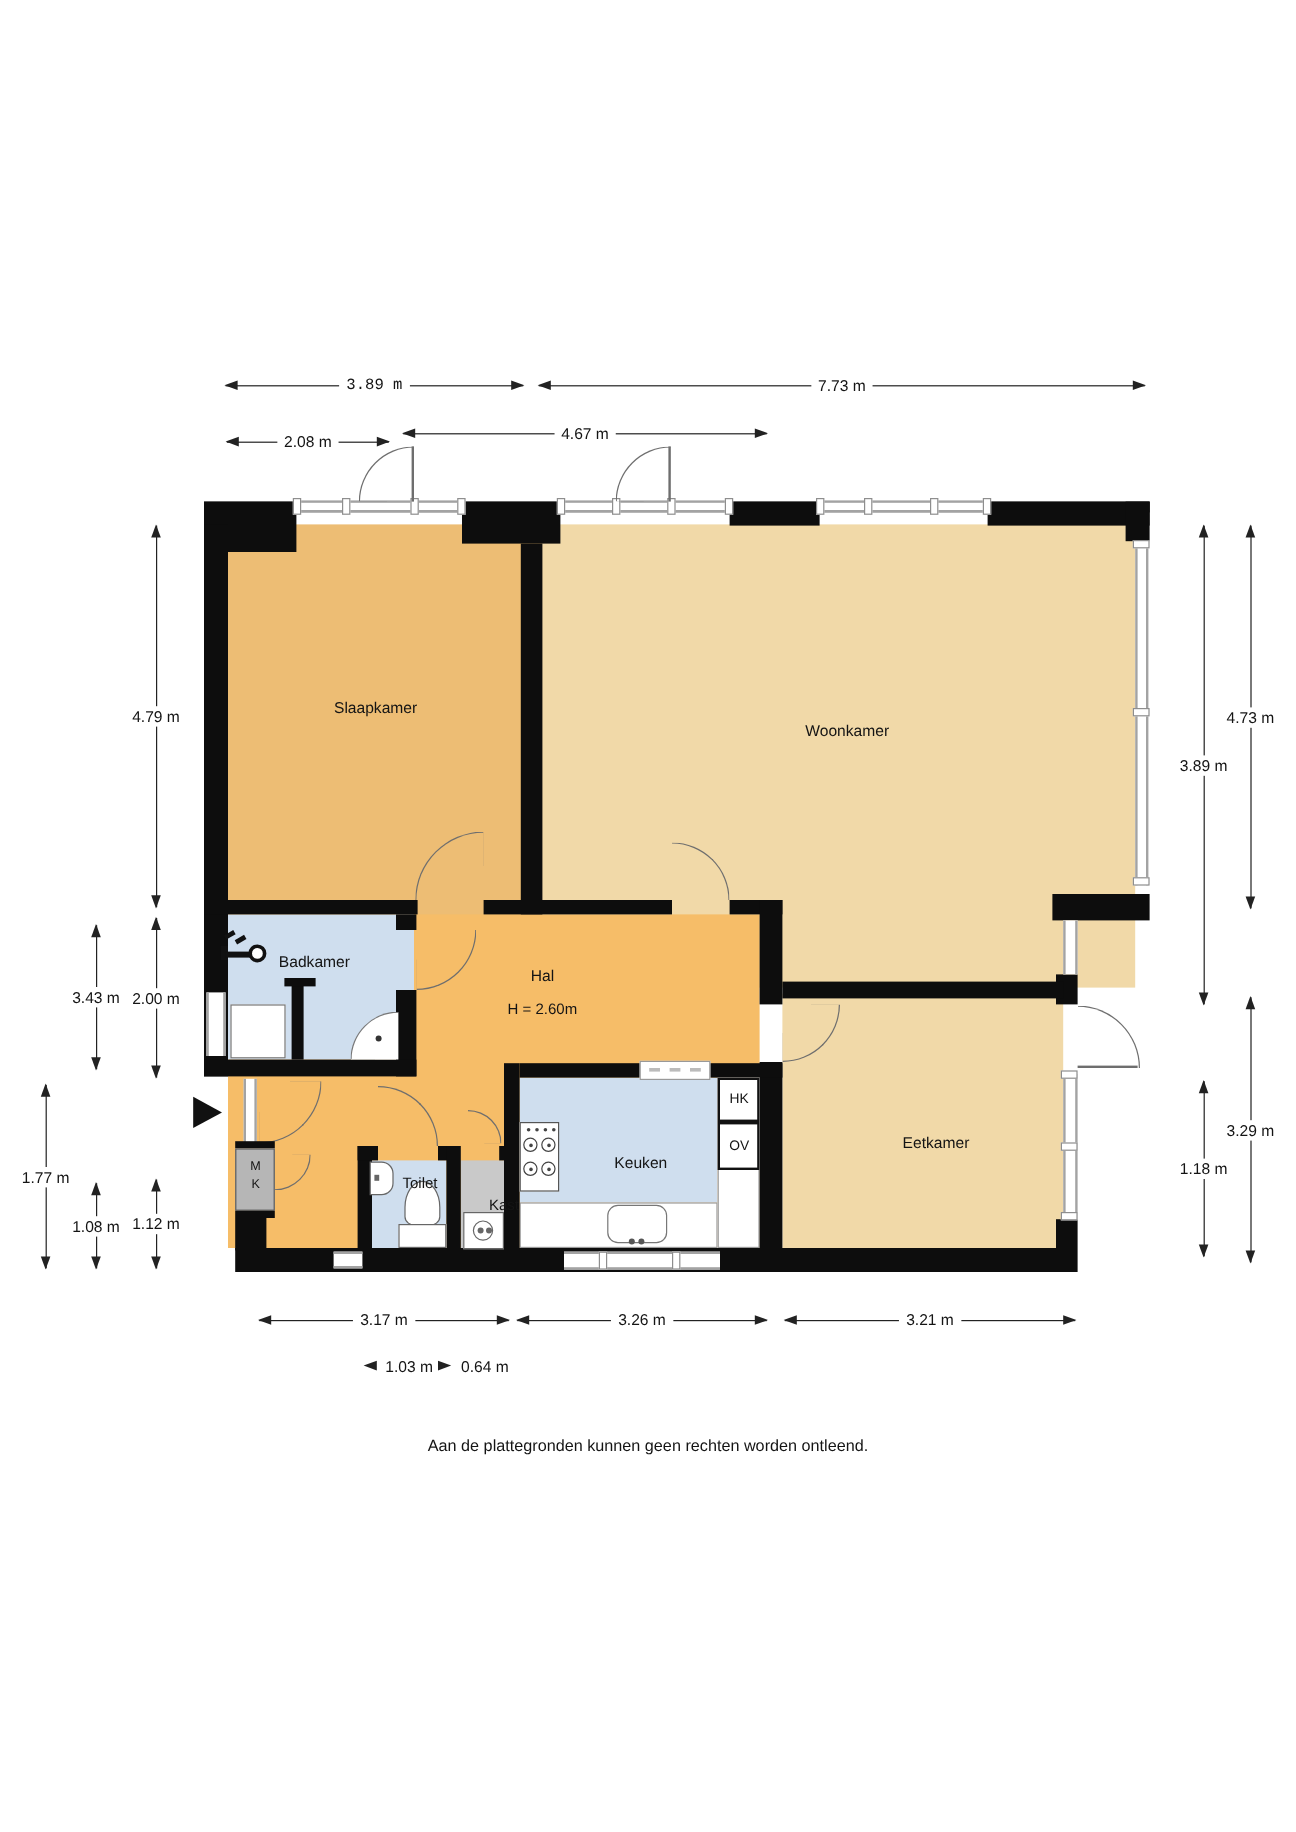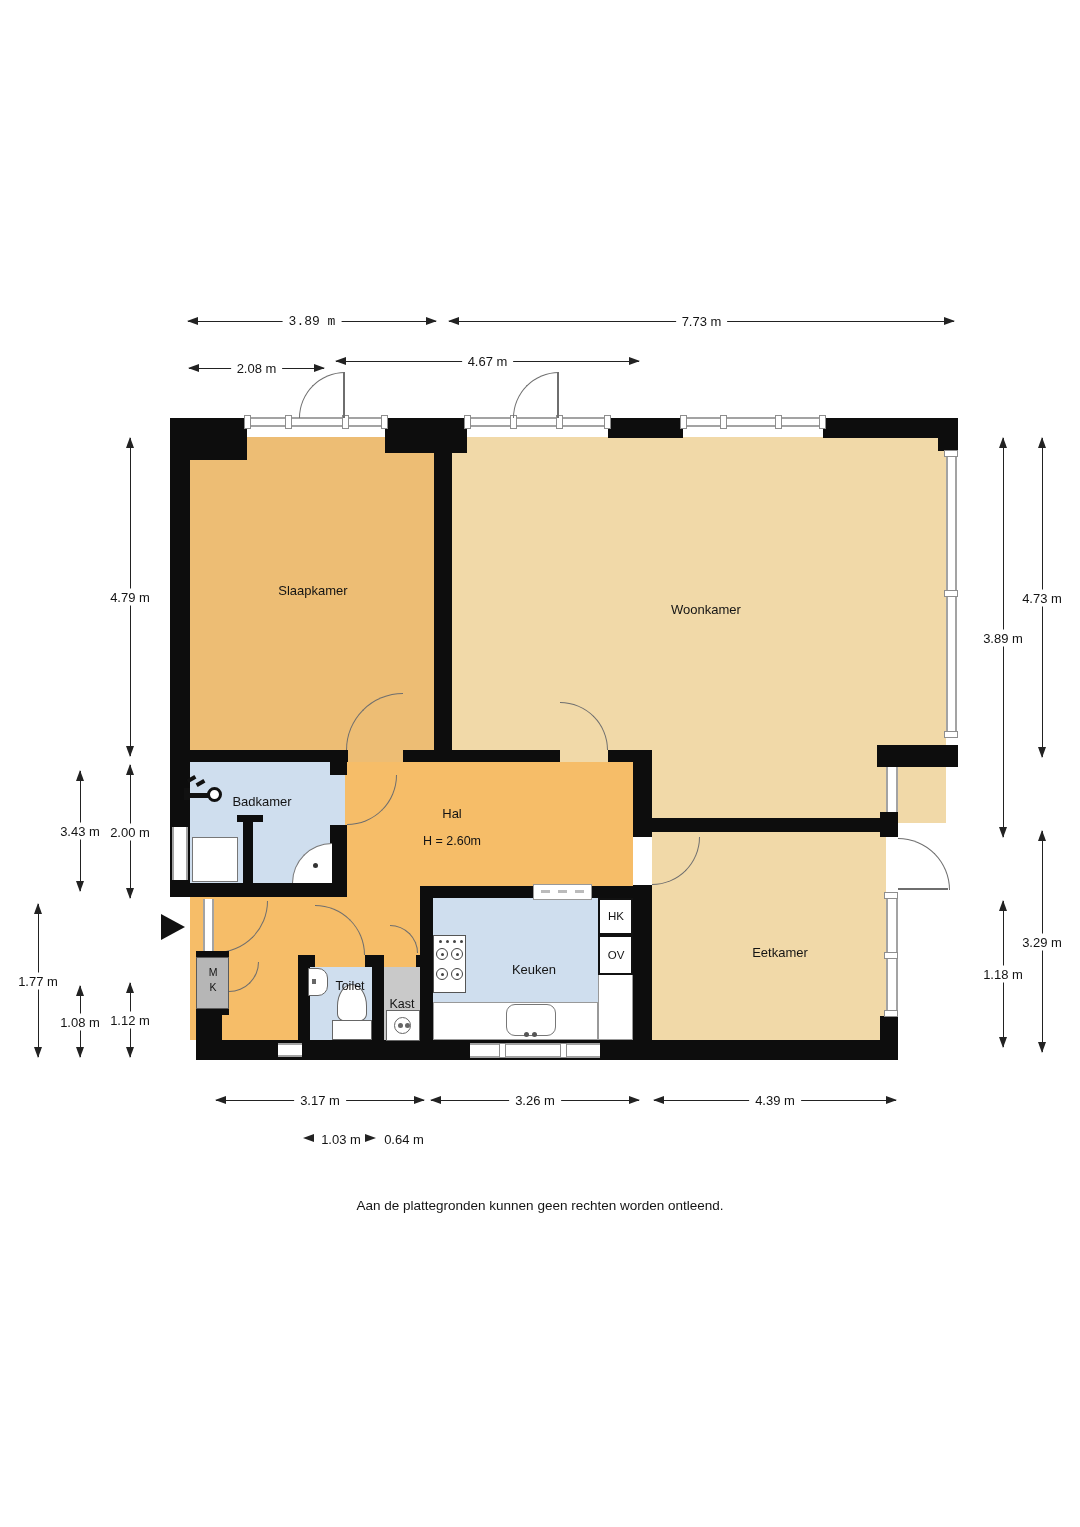--- a/index.html
+++ b/index.html
@@ -194,21 +194,21 @@
   </div>
 
   <div class="rlabel" style="left:313px;top:590px;">Slaapkamer</div>
   <div class="rlabel" style="left:706px;top:609px;">Woonkamer</div>
   <div class="rlabel" style="left:262px;top:801px;">Badkamer</div>
   <div class="rlabel" style="left:452px;top:813px;">Hal</div>
   <div class="rlabel" style="left:452px;top:841px;font-size:12.5px;">H = 2.60m</div>
   <div class="rlabel" style="left:534px;top:969px;">Keuken</div>
   <div class="rlabel" style="left:780px;top:952px;">Eetkamer</div>
   <div class="rlabel" style="left:350px;top:986px;font-size:12.5px;">Toilet</div>
-  <div class="rlabel" style="left:402px;top:1004px;font-size:12.5px;">Kast</div>
+  <div class="rlabel" style="left:402px;top:1004px;font-size:12.5px;padding-left:36px;">Kast</div>
   <div class="rlabel" style="left:616px;top:916px;font-size:11.5px;">HK</div>
   <div class="rlabel" style="left:616px;top:955px;font-size:11.5px;">OV</div>
 
   <div class="dimh" style="left:187px;top:317px;width:250px;font-family:Liberation Mono, monospace;">
     <span class="ln"></span>
       <span class="ahl"></span>
       <span class="ahr"></span>
     <span class="dlabel">3.89 m</span>
   </div>
   <div class="dimh" style="left:448px;top:317px;width:507px;">
@@ -301,21 +301,21 @@
   <div class="dimh" style="left:430px;top:1096px;width:210px;">
     <span class="ln"></span>
       <span class="ahl"></span>
       <span class="ahr"></span>
     <span class="dlabel">3.26 m</span>
   </div>
   <div class="dimh" style="left:653px;top:1096px;width:244px;">
     <span class="ln"></span>
       <span class="ahl"></span>
       <span class="ahr"></span>
-    <span class="dlabel">4.39 m</span>
+    <span class="dlabel">3.21 m</span>
   </div>
 
   <div class="tri-l" style="left:303px;top:1134px;"></div>
   <div class="slabel" style="left:341px;top:1139px;">1.03 m</div>
   <div class="tri-r" style="left:365px;top:1134px;"></div>
   <div class="slabel" style="left:404px;top:1139px;">0.64 m</div>
 
   <div class="slabel" style="left:540px;top:1205px;font-size:13.5px;">Aan de plattegronden kunnen geen rechten worden ontleend.</div>
 
 </div>

